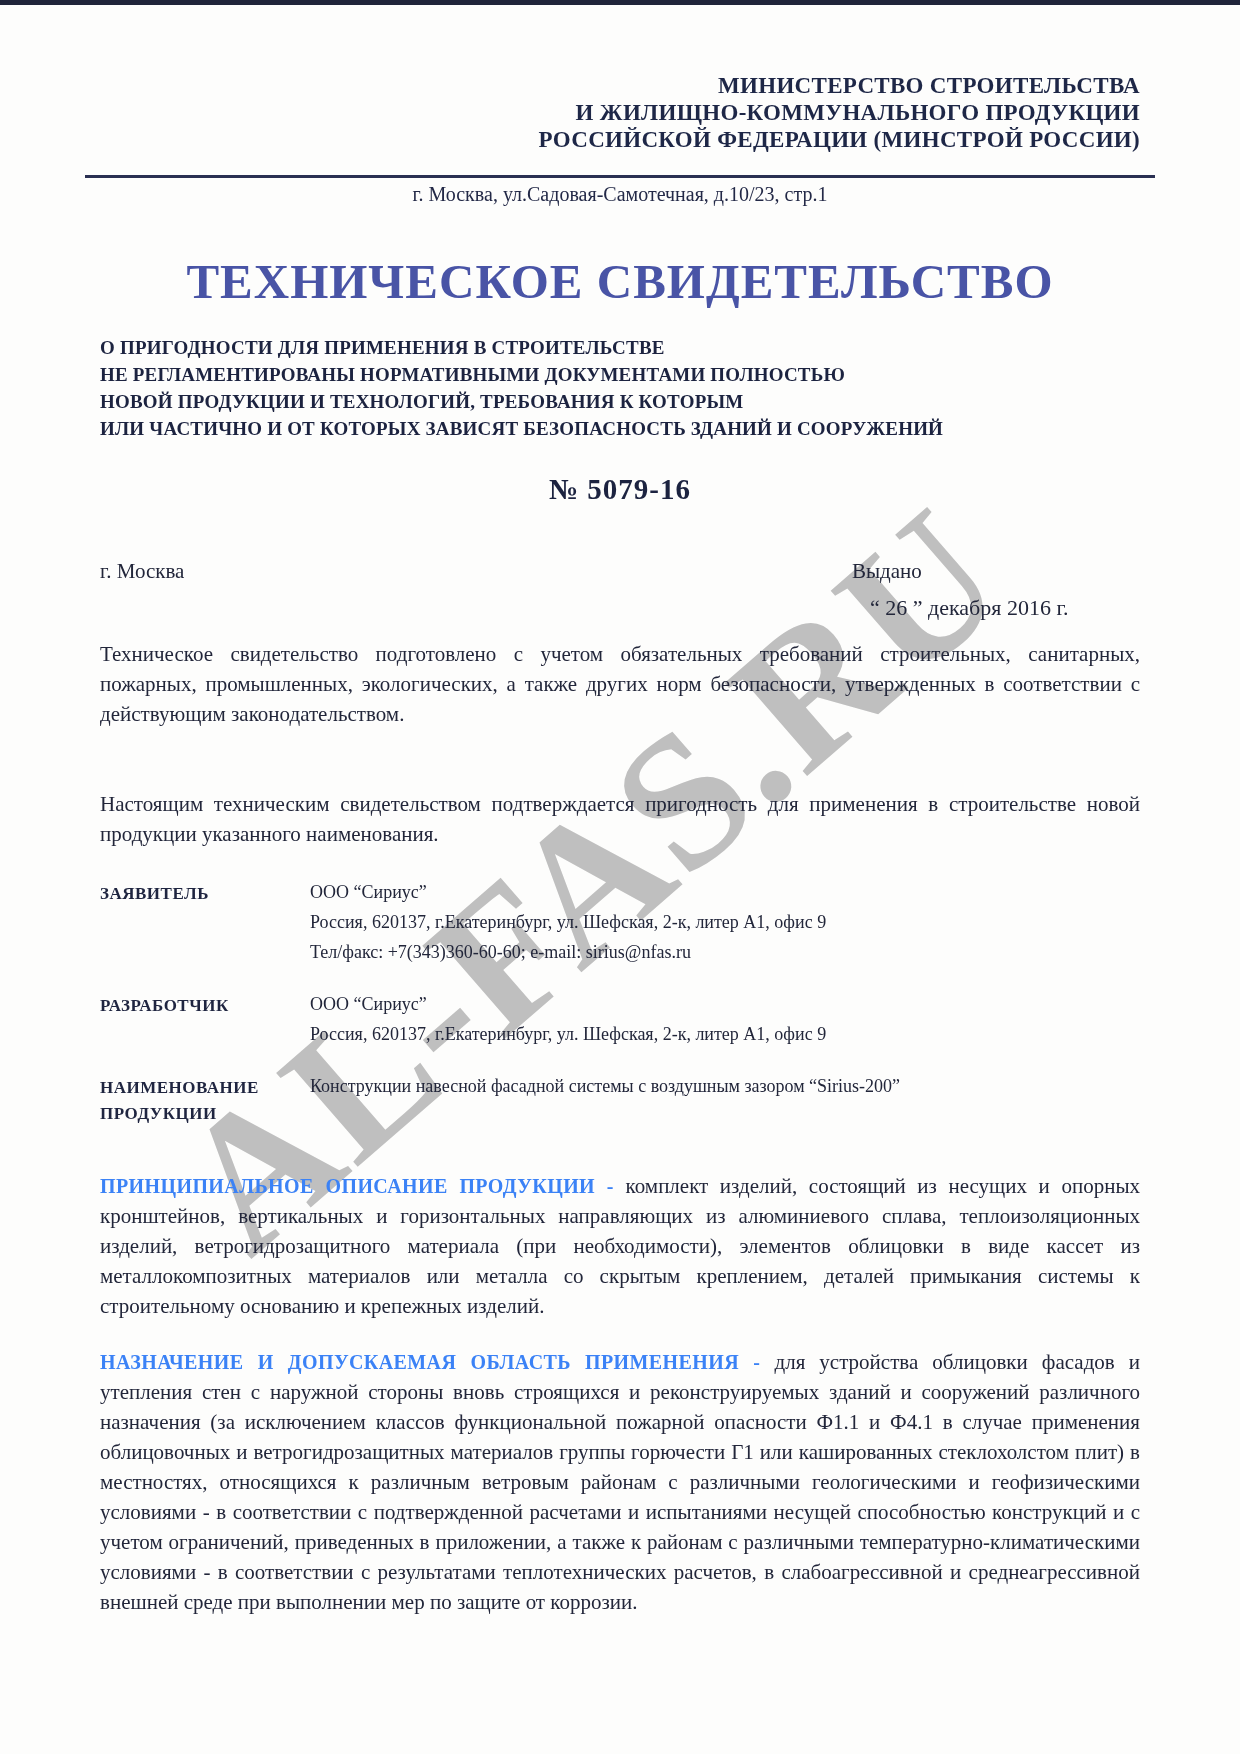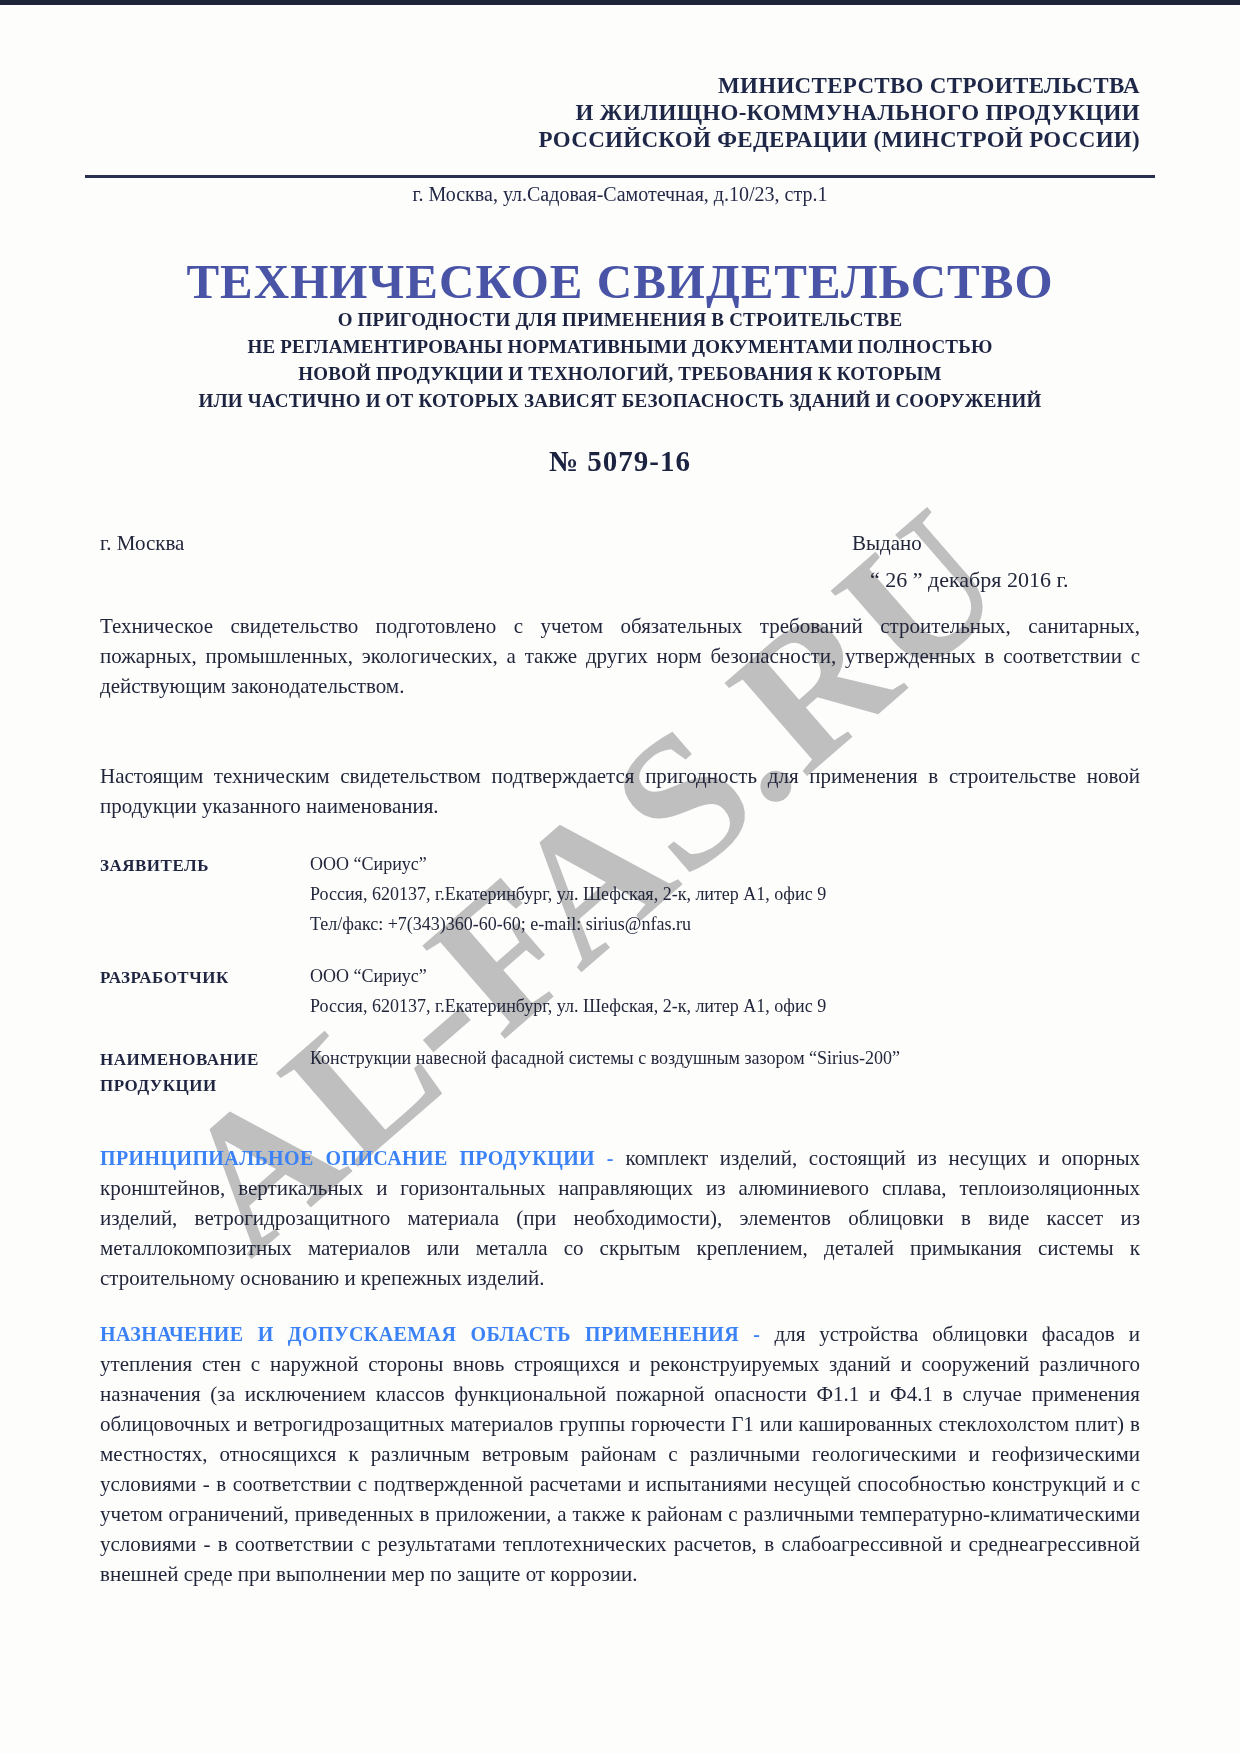--- a/index.html
+++ b/index.html
@@ -68,21 +68,21 @@
   .doc-title {
     margin: 52px 0 0 0;
     text-align: center;
     font-size: 49px;
     line-height: 48px;
     font-weight: bold;
     letter-spacing: 1px;
     color: #4954a6;
   }
   .subtitle {
-    text-align: center;
+    margin-top: 28px;
     font-weight: bold;
     font-size: 19px;
     line-height: 27px;
     letter-spacing: 0.2px;
     color: #1c2340;
   }
   .doc-number {
     margin-top: 32px;
     text-align: center;
     font-weight: bold;

